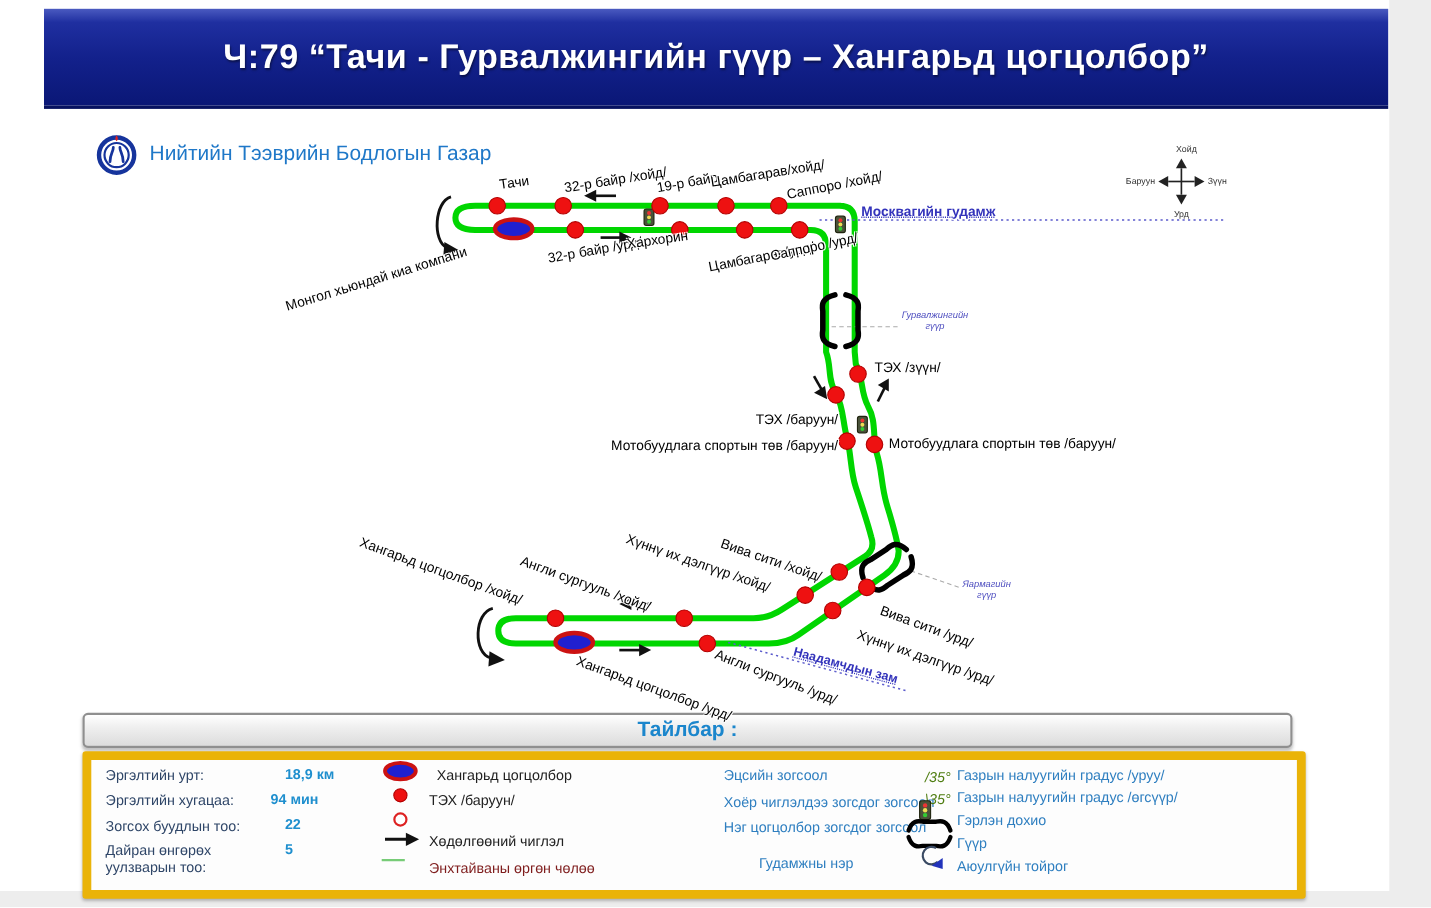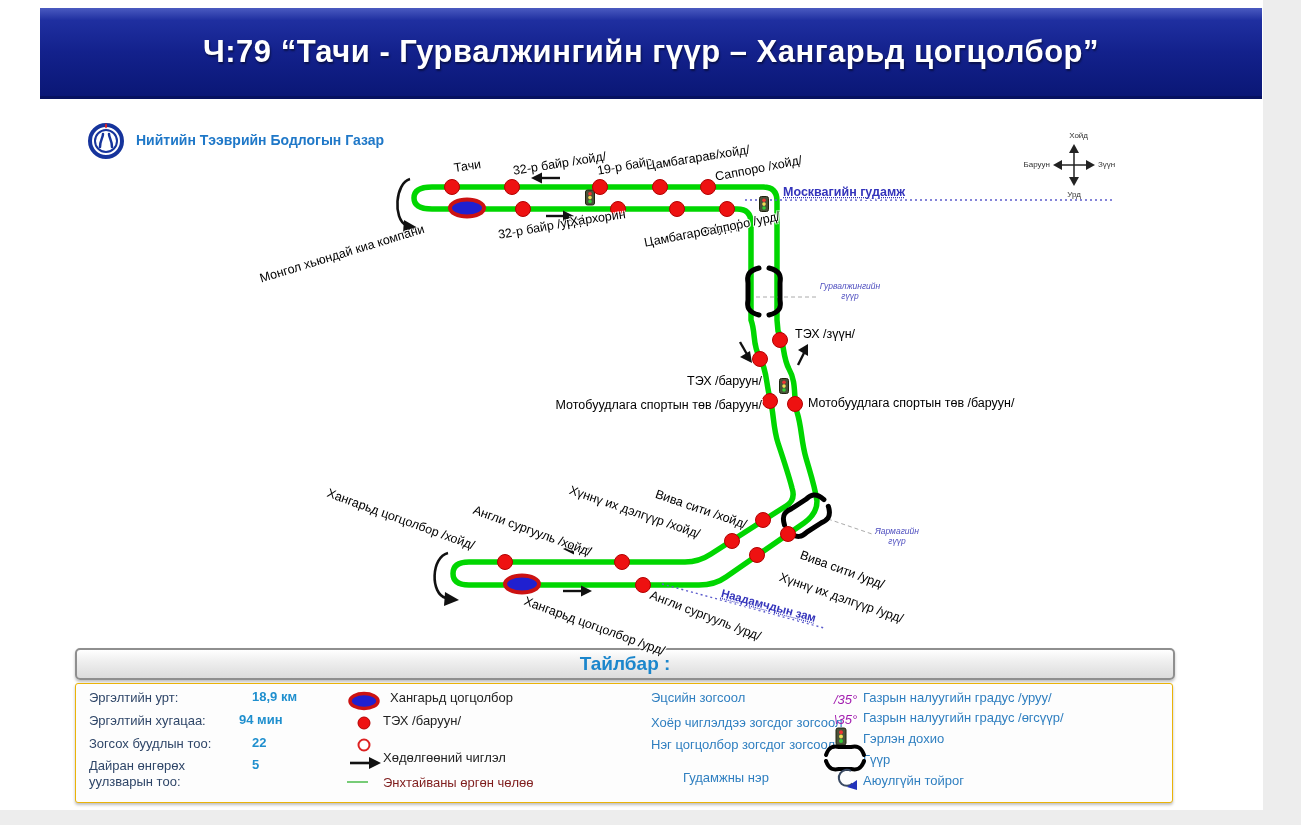--- a/index.html
+++ b/index.html
@@ -8,47 +8,47 @@
   .strip-right{position:absolute;right:0;top:0;width:38px;height:825px;background:#ededed;}
   .strip-bottom{position:absolute;left:0;top:810px;width:1301px;height:15px;background:#ededed;}
   
   .banner{position:absolute;left:40px;top:8px;width:1222px;height:88px;
           background:linear-gradient(180deg,#4a5ac0 0%,#1f2fa0 14%,#13218c 50%,#0a1776 100%);
           border-bottom:3px solid #071260;display:flex;align-items:center;justify-content:center;}
   .banner h1{margin:0;color:#fff;font-size:31px;font-weight:bold;letter-spacing:.5px;
              text-shadow:1px 2px 2px rgba(0,0,0,.45);}
   
   .brand{position:absolute;left:86px;top:120px;display:flex;align-items:center;gap:10px;}
-  .brand .org{color:#1f78c8;font-weight:bold;font-size:14px;}
+  .brand .org{color:#1f78c8;font-weight:normal;font-size:19px;}
   
   .ml{position:absolute;font-size:12.5px;color:#000;white-space:nowrap;transform-origin:0 0;
       text-shadow:1px 1px 0 #fff,-1px -1px 0 #fff,1px -1px 0 #fff,-1px 1px 0 #fff;}
   .st{color:#3333bb;font-weight:bold;}
   .bl{position:absolute;font-size:8.5px;line-height:10px;color:#5050c0;font-style:italic;
       text-align:center;transform-origin:0 0;}
   .cl{position:absolute;font-size:8px;color:#333;white-space:nowrap;}
   svg.map{position:absolute;left:0;top:0;z-index:3;pointer-events:none;}
   .lbls{position:absolute;left:0;top:0;width:100%;height:100%;z-index:4;}
   
   .lg-head{position:absolute;left:75px;top:648px;width:1096px;height:28px;z-index:1;
            border:2px solid #8f8f8f;border-radius:5px;
            background:linear-gradient(180deg,#ffffff 0%,#efefef 40%,#dcdcdc 100%);
            box-shadow:0 2px 3px rgba(0,0,0,.25);
            display:flex;align-items:center;justify-content:center;}
   .lg-head .t{color:#1b86cc;font-weight:bold;font-size:19px;}
   .lg-body{position:absolute;left:75px;top:683px;width:1096px;height:118px;z-index:1;
-           border:1px solid #eab308;border-radius:3px;background:#fdfdfd;
+           border:8px solid #eab308;border-radius:3px;background:#fdfdfd;
            box-shadow:0 2px 3px rgba(0,0,0,.25);}
   .lg-body .item{position:absolute;font-size:13px;white-space:nowrap;}
   .slabel{color:#2f4668;}
   .sval{color:#1f8fce;font-weight:bold;font-size:14px;}
   .symlab{color:#222;}
   .blue{color:#2f7fc0;}
   .tiny{font-size:7.5px;color:#7f1d1d;}
-  .grad{font-size:8px;color:#a21caf;font-style:italic;}
+  .grad{font-size:8px;color:#4d7c0f;font-style:italic;}
 </style>
 </head>
 <body>
 
 <div id="page">
   <div class="strip-right"></div>
 
   <div class="banner">
     <h1>Ч:79 “Тачи - Гурвалжингийн гүүр – Хангарьд цогцолбор”</h1>
   </div>

